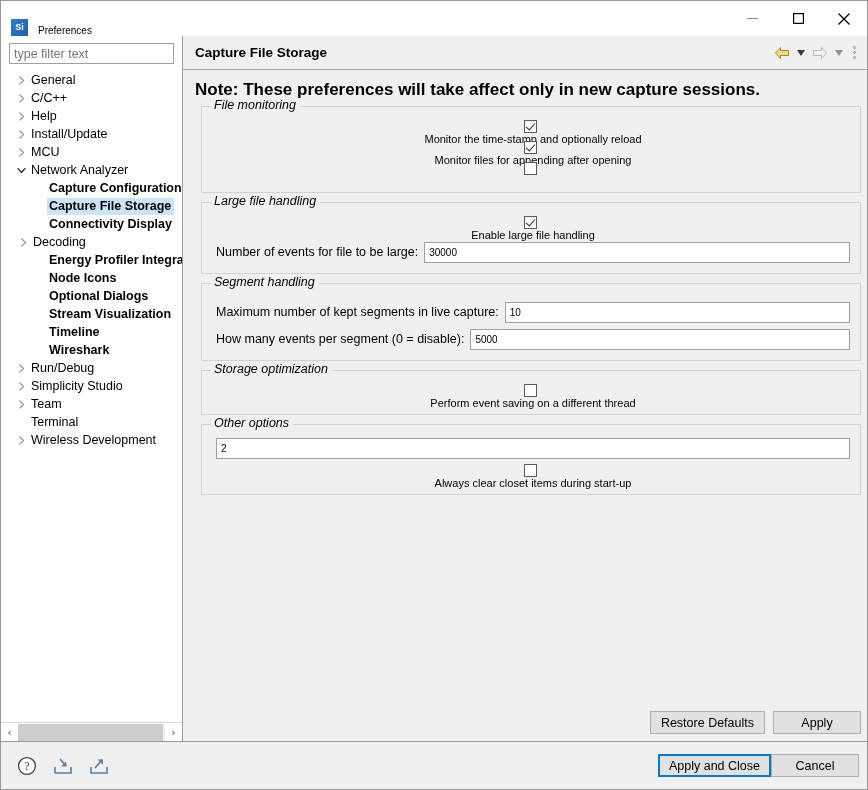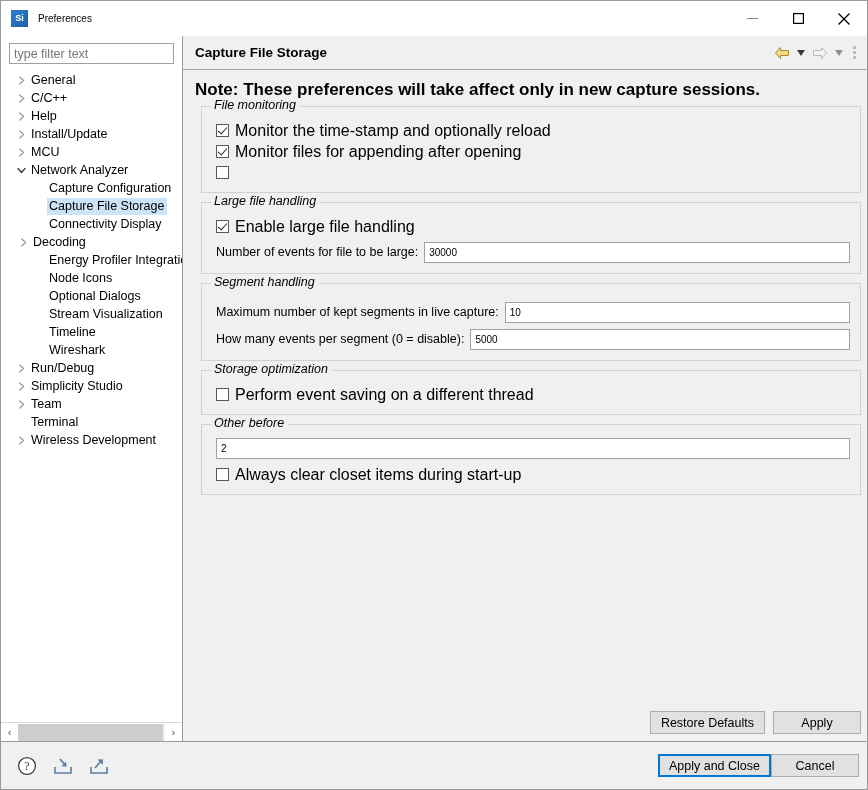--- a/index.html
+++ b/index.html
@@ -27,21 +27,21 @@
     display: flex;
     flex-direction: column;
     position: relative;
   }
 
   
   .titlebar {
     height: 35px;
     background: #ffffff;
     display: flex;
-    align-items: center;
+    align-items: flex-end;
     flex: 0 0 auto;
     position: relative;
   }
   .app-icon {
     width: 17px;
     height: 17px;
     margin-left: 10px;
     background: #2a6ebb;
     background-image: linear-gradient(135deg, #2f7fd0 0%, #1f5fa8 100%);
     color: #ffffff;
@@ -130,21 +130,21 @@
     justify-content: center;
   }
   .tree-item .tlabel {
     padding: 1px 3px 1px 2px;
     line-height: 15px;
   }
   .tree-item.selected .tlabel {
     background: #cce4f7;
   }
   .lvl0 { padding-left: 12px; }
-  .lvl1 { padding-left: 30px; }
+  .lvl1 { padding-left: 30px; font-weight: bold; }
   .lvl1b { padding-left: 14px; }
 
   .hscroll {
     height: 19px;
     flex: 0 0 19px;
     border-top: 1px solid #d8d8d8;
     background: #ffffff;
     display: flex;
     align-items: center;
     box-sizing: border-box;
@@ -259,21 +259,22 @@
     font-size: 12.5px;
     color: #000000;
   }
   .ginner { padding: 13px 10px 0 14px; }
 
   
   .cbrow {
     display: flex;
     align-items: center;
     height: 21px;
-    font-size: 16px;
+    font-size: 11px;
+    flex-direction: column;
   }
   .cbox {
     width: 13px;
     height: 13px;
     flex: 0 0 13px;
     border: 1px solid #5a5a5a;
     background: #ffffff;
     box-sizing: border-box;
     margin-right: 6px;
     position: relative;
@@ -632,21 +633,21 @@
             <div class="group">
               <div class="glegend">Storage optimization</div>
               <div class="ginner">
                 <div class="cbrow">
                   <span class="cbox"></span>
                   <span>Perform event saving on a different thread</span>
                 </div>
               </div>
             </div>
             <div class="group">
-              <div class="glegend">Other before</div>
+              <div class="glegend">Other options</div>
               <div class="ginner">
                 <input class="textin full" type="text" value="2" style="">
                 <div class="cbrow">
                   <span class="cbox"></span>
                   <span>Always clear closet items during start-up</span>
                 </div>
               </div>
             </div>
           </div>
       </div>

